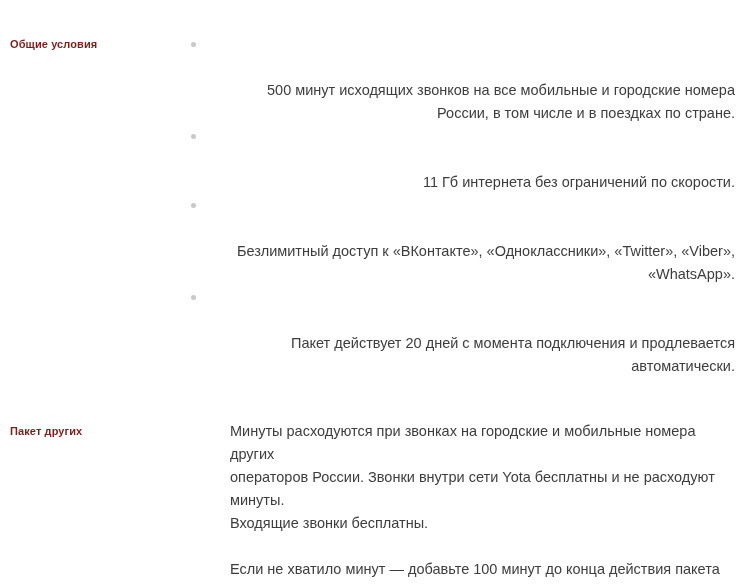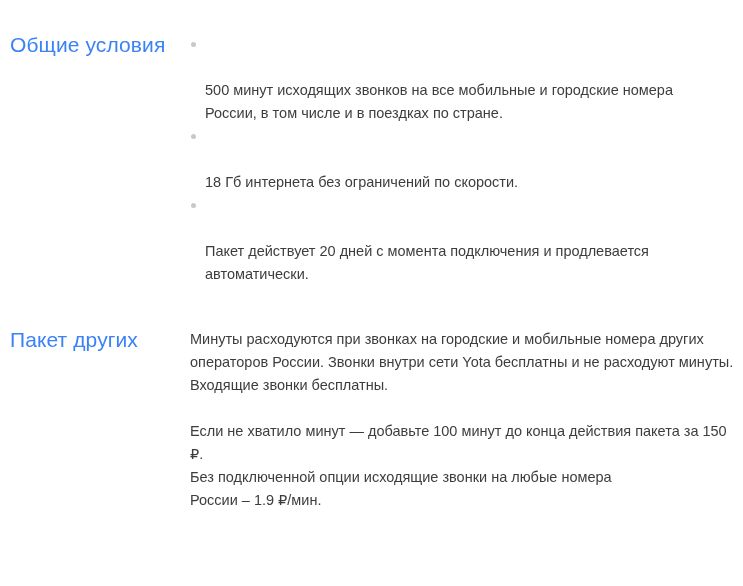--- a/index.html
+++ b/index.html
@@ -17,34 +17,34 @@
   main { padding: 33px 8px 0 10px; }
 
   .section {
     display: grid;
     grid-template-columns: 180px 1fr;
     align-items: start;
   }
   .section + .section { margin-top: 42px; }
 
   .section-label {
-    font-size: 21px;
-    font-weight: 400;
+    font-size: 11px;
+    font-weight: 700;
     line-height: 23px;
-    color: #3b82f6;
+    color: #7f1d1d;
     letter-spacing: 0.1px;
   }
 
   .section-content { max-width: 552px; }
   .section-content > * + * { margin-top: 23px; }
-  .section-content p { white-space: pre-line; }
+  .section-content p { white-space: pre-line; margin-left: 40px; }
 
   .subheading { color: #b4b4b4; }
 
-  ul.bullets { list-style: none; }
+  ul.bullets { list-style: none; text-align: right; }
   ul.bullets li {
     position: relative;
     padding-left: 15px;
     white-space: pre-line;
   }
   .dot {
     position: absolute;
     left: 1px;
     top: 9px;
     width: 5px;
@@ -62,21 +62,26 @@
     <h2 class="section-label">Общие условия</h2>
     <div class="section-content">
       <ul class="bullets">
         <li>
           <span class="dot"></span>
           <span>500 минут исходящих звонков на все мобильные и городские номера
 России, в том числе и в поездках по стране.</span>
         </li>
         <li>
           <span class="dot"></span>
-          <span>18 Гб интернета без ограничений по скорости.</span>
+          <span>11 Гб интернета без ограничений по скорости.</span>
+        </li>
+        <li>
+          <span class="dot"></span>
+          <span>Безлимитный доступ к «ВКонтакте», «Одноклассники», «Twitter», «Viber»,
+«WhatsApp».</span>
         </li>
         <li>
           <span class="dot"></span>
           <span>Пакет действует 20 дней с момента подключения и продлевается
 автоматически.</span>
         </li>
       </ul>
     </div>
   </section>
 

